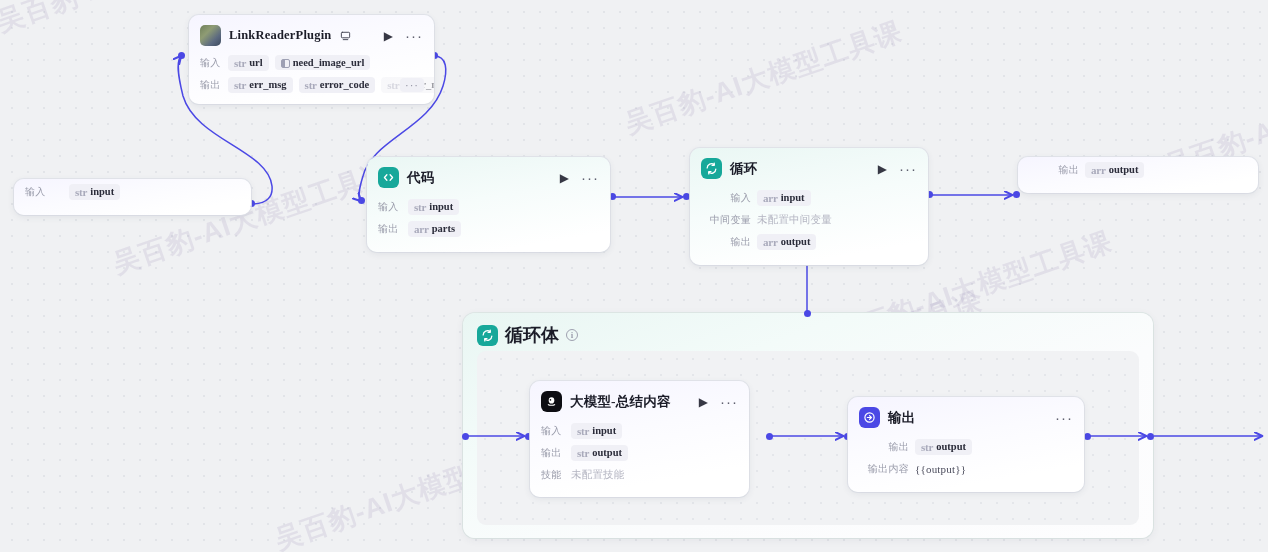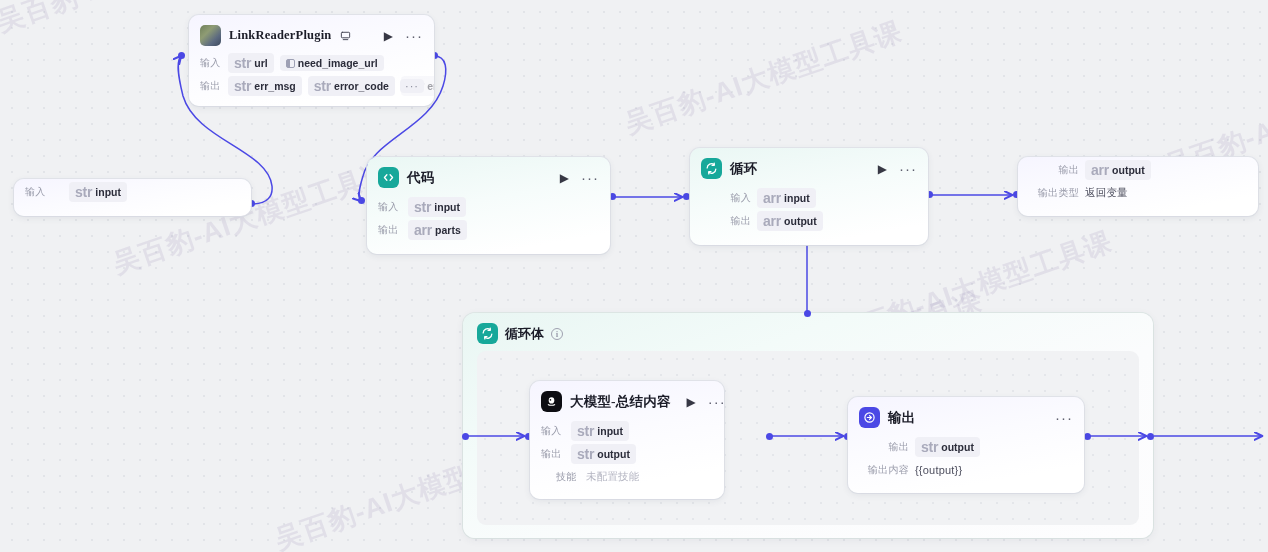--- a/index.html
+++ b/index.html
@@ -92,20 +92,21 @@
   .nico svg { display: block; }
 
   
   .node-body { padding: 0 11px 10px 11px; }
   .row {
     display: flex;
     align-items: center;
     gap: 6px;
     min-height: 19px;
     margin-top: 3px;
+    font-family: Liberation Serif, serif;
   }
   .row-label {
     font-size: 10px;
     color: #9a9cab;
     flex: 0 0 auto;
     letter-spacing: .3px;
   }
   .row-label.w38 { width: 38px; }
   .row-label.w50 { width: 50px; text-align: right; }
 
@@ -115,21 +116,21 @@
     gap: 3px;
     background: #f0f0f6;
     border-radius: 4px;
     padding: 2px 6px;
     font-size: 10.5px;
     font-weight: 700;
     color: #2b2c3a;
     white-space: nowrap;
   }
   .tag .ty {
-    font-size: 14px;
+    font-size: 11px;
     font-weight: 700;
     color: #a9aabb;
     letter-spacing: -.2px;
   }
   .tag.faded { opacity: .45; }
   .tag .sw {
     display:inline-block; width:9px; height:9px;
     border-radius:2px; border:1.4px solid #9ea0b4;
     position: relative; top:.5px;
   }
@@ -160,21 +161,21 @@
     position: absolute;
     left: 463px; top: 313px; width: 690px; height: 225px;
     border-radius: 12px;
     background: linear-gradient(160deg,#e9f6f3 0%, #f3fbf9 30%, #fbfcfd 60%, #fdfdfe 100%);
     box-shadow: 0 2px 8px rgba(60,62,92,0.07), 0 0 0 1px rgba(222,232,230,0.95);
   }
   #loopbody .lb-head {
     display:flex; align-items:center; gap:7px;
     padding: 10px 0 0 14px;
   }
-  #loopbody .lb-title { font-size:13px; font-weight:700; color:#1b1c28; }
+  #loopbody .lb-title { font-size:18px; font-weight:700; color:#1b1c28; }
   .info-ico {
     width:12px;height:12px;border-radius:50%;
     border:1.2px solid #9fa1b0; color:#9fa1b0;
     font-size:9px; line-height:10px; text-align:center; font-weight:700;
     font-family:"Liberation Serif", serif;
   }
   #loopbody .lb-inner {
     position:absolute; left:14px; top:38px; right:14px; bottom:13px;
     border-radius:9px;
     background: #f1f2f4;
@@ -369,46 +370,46 @@
     </div>
     <div class="node-body" style="padding-bottom:14px;">
       <div class="row">
         <span class="row-label w50">输入</span>
         <span class="tag">
           <span class="ty">arr</span>
           <span>input</span>
         </span>
       </div>
       <div class="row">
+        <span class="row-label w50">中间变量</span>
+        <span class="plain">未配置中间变量</span>
+      </div>
+      <div class="row">
         <span class="row-label w50">输出</span>
         <span class="tag">
           <span class="ty">arr</span>
           <span>output</span>
         </span>
       </div>
     </div>
   </div>
 
   <div class="node tinted" style="left:1018px;top:157px;width:240px;">
     <div class="node-body" style="padding-bottom:14px;">
       <div class="row">
         <span class="row-label w50">输出</span>
         <span class="tag">
           <span class="ty">arr</span>
           <span>output</span>
         </span>
       </div>
-      <div class="row">
-        <span class="row-label w50">输出类型</span>
-        <span class="plain mid">返回变量</span>
-      </div>
-    </div>
-  </div>
-
-  <div class="node tinted" style="left:530px;top:381px;width:194px;">
+    </div>
+  </div>
+
+  <div class="node tinted" style="left:530px;top:381px;width:219px;">
     <div class="node-head">
       <span class="nico black">
         <svg width="13" height="13" viewBox="0 0 24 24" fill="#fff">
           <ellipse cx="12" cy="10" rx="5.2" ry="5.8"></ellipse>
           <circle cx="10.1" cy="9" r="1.5" fill="#0d0d12"></circle>
           <path d="M5.5 16c2 2.6 11 2.6 13 0 1 1.6 0 4-6.5 4S4.5 17.6 5.5 16z"></path>
         </svg>
       </span>
       <span class="node-title">大模型-总结内容</span>
       <span class="head-spacer"></span>
@@ -424,21 +425,21 @@
         </span>
       </div>
       <div class="row">
         <span class="row-label" style="width:24px;">输出</span>
         <span class="tag">
           <span class="ty">str</span>
           <span>output</span>
         </span>
       </div>
       <div class="row">
-        <span class="row-label" style="width:24px;margin-left:15px;">技能</span>
+        <span class="row-label" style="width:24px;">技能</span>
         <span class="plain">未配置技能</span>
       </div>
     </div>
   </div>
 
   <div class="node tinted" style="left:848px;top:397px;width:236px;">
     <div class="node-head">
       <span class="nico indigo">
         <svg width="13" height="13" viewBox="0 0 24 24" fill="none" stroke="#fff" stroke-width="2.2" stroke-linecap="round" stroke-linejoin="round">
           <circle cx="12" cy="12" r="8.5"></circle>

